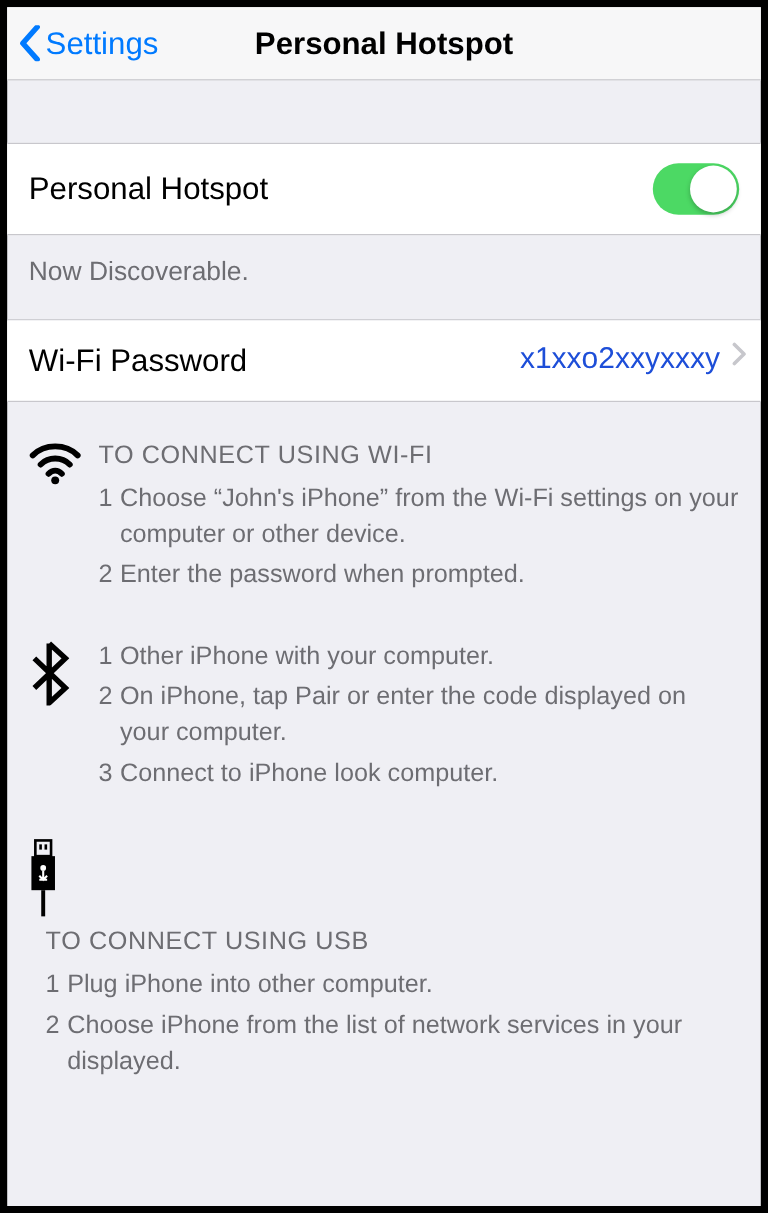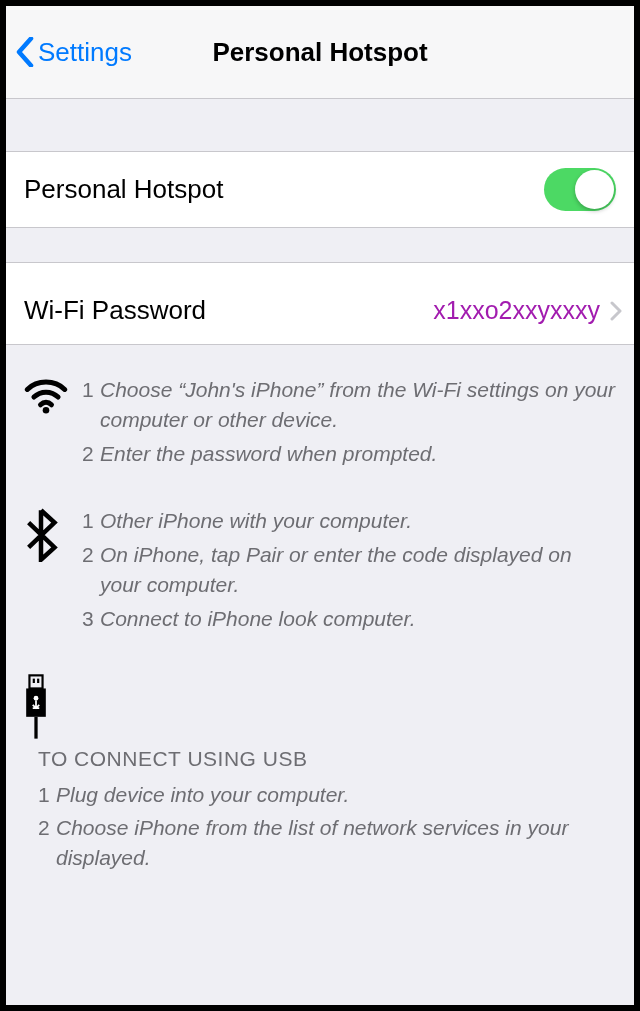--- a/index.html
+++ b/index.html
@@ -14,21 +14,21 @@
       border: 6px solid #000;
       width: 640px;
       height: 1011px;
       display: flex;
       flex-direction: column;
       background: #efeff4;
     }
     .nav-bar {
       background: #f7f7f8;
       border-bottom: 1px solid #c8c7cc;
-      height: 93px;
+      height: 61px;
       display: flex;
       align-items: center;
       position: relative;
       padding: 0 10px;
     }
     .back-group {
       display: flex;
       align-items: center;
       color: #007aff;
       font-size: 26px;
@@ -83,28 +83,28 @@
       padding: 14px 18px 20px 18px;
       font-size: 22px;
       color: #6d6d72;
       line-height: 1.45;
       border-bottom: 1px solid #c8c7cc;
     }
     .desc-line1 { margin-bottom: 4px; }
     .cell-wifi {
       background: #fff;
       border-bottom: 1px solid #c8c7cc;
-      padding: 32px 12px 18px 18px;
-      display: flex;
-      align-items: center;
+      padding: 18px 12px 18px 18px;
+      display: flex;
+      align-items: flex-start;
       justify-content: space-between;
       cursor: pointer;
     }
     .wifi-value {
-      color: #a21caf;
+      color: #1d4ed8;
       font-size: 25px;
       margin-left: auto;
       margin-right: 10px;
     }
     .chevron-right {
       width: 12px;
       height: 20px;
       flex-shrink: 0;
     }
     .instructions {
@@ -131,21 +131,21 @@
       margin-bottom: 6px;
     }
     .inst-step {
       display: flex;
       margin-bottom: 4px;
     }
     .step-num {
       width: 18px;
       flex-shrink: 0;
     }
-    .step-txt { flex: 1; font-style: italic; }
+    .step-txt { flex: 1; }
   </style>
 </head>
 <body>
 
 <div class="outer-frame">
   <div class="nav-bar">
     <div class="back-group">
       <svg class="back-chevron" viewBox="0 0 12 20">
         <polyline points="10,1 2,10 10,19" fill="none" stroke="#007aff" stroke-width="3" stroke-linecap="round" stroke-linejoin="round"></polyline>
       </svg>
@@ -157,20 +157,21 @@
   <div class="spacer-top"></div>
 
   <div class="cell">
     <span class="cell-label">Personal Hotspot</span>
     <div class="toggle">
       <div class="toggle-knob"></div>
     </div>
   </div>
 
   <div class="description">
+    <div class="desc-line1">Now Discoverable.</div>
   </div>
 
   <div class="cell-wifi">
     <span class="cell-label">Wi-Fi Password</span>
     <span class="wifi-value">x1xxo2xxyxxxy</span>
     <svg class="chevron-right" viewBox="0 0 12 20">
       <polyline points="2,2 10,10 2,18" fill="none" stroke="#c7c7cc" stroke-width="3" stroke-linecap="round" stroke-linejoin="round"></polyline>
     </svg>
   </div>
 
@@ -179,20 +180,21 @@
     <div class="inst-block">
       <div class="inst-icon">
         <svg viewBox="0 0 40 34" width="44" height="38">
           <path d="M3 11 C12 2, 28 2, 37 11" fill="none" stroke="#000" stroke-width="4.5" stroke-linecap="round"></path>
           <path d="M9 18 C15 12, 25 12, 31 18" fill="none" stroke="#000" stroke-width="4.5" stroke-linecap="round"></path>
           <path d="M15 25 C18 22, 22 22, 25 25" fill="none" stroke="#000" stroke-width="4.5" stroke-linecap="round"></path>
           <circle cx="20" cy="30" r="3" fill="#000"></circle>
         </svg>
       </div>
       <div class="inst-text">
+        <div class="inst-header">TO CONNECT USING WI-FI</div>
         <div class="inst-step">
           <div class="step-num">1</div>
           <div class="step-txt">Choose “John's iPhone” from the Wi-Fi settings on your computer or other device.</div>
         </div>
         <div class="inst-step">
           <div class="step-num">2</div>
           <div class="step-txt">Enter the password when prompted.</div>
         </div>
       </div>
     </div>
@@ -228,21 +230,21 @@
           <rect x="2" y="13" width="18" height="26" fill="#000"></rect>
           <circle cx="11" cy="22" r="2.2" fill="#fff"></circle>
           <path d="M11 24 L11 31 M8 28 L11 31 L14 28 M8 31 L14 31" stroke="#fff" stroke-width="1.6" fill="none"></path>
           <rect x="9.5" y="39" width="3" height="20" fill="#000"></rect>
         </svg>
       </div>
       <div class="inst-text">
         <div class="inst-header">TO CONNECT USING USB</div>
         <div class="inst-step">
           <div class="step-num">1</div>
-          <div class="step-txt">Plug device into your computer.</div>
+          <div class="step-txt">Plug iPhone into other computer.</div>
         </div>
         <div class="inst-step">
           <div class="step-num">2</div>
           <div class="step-txt">Choose iPhone from the list of network services in your displayed.</div>
         </div>
       </div>
     </div>
   </div>
 </div>
 

